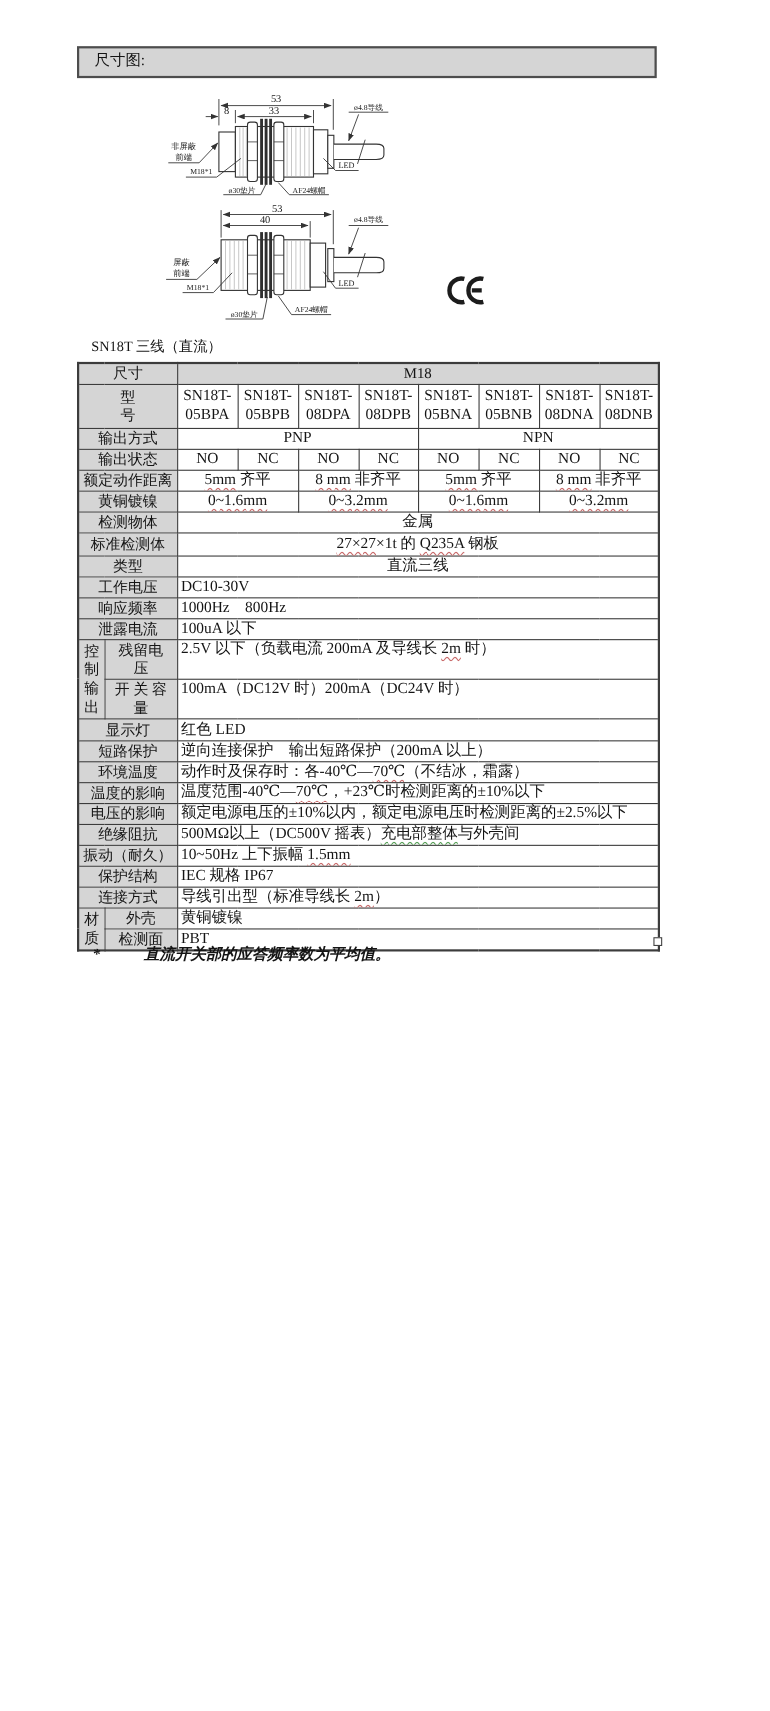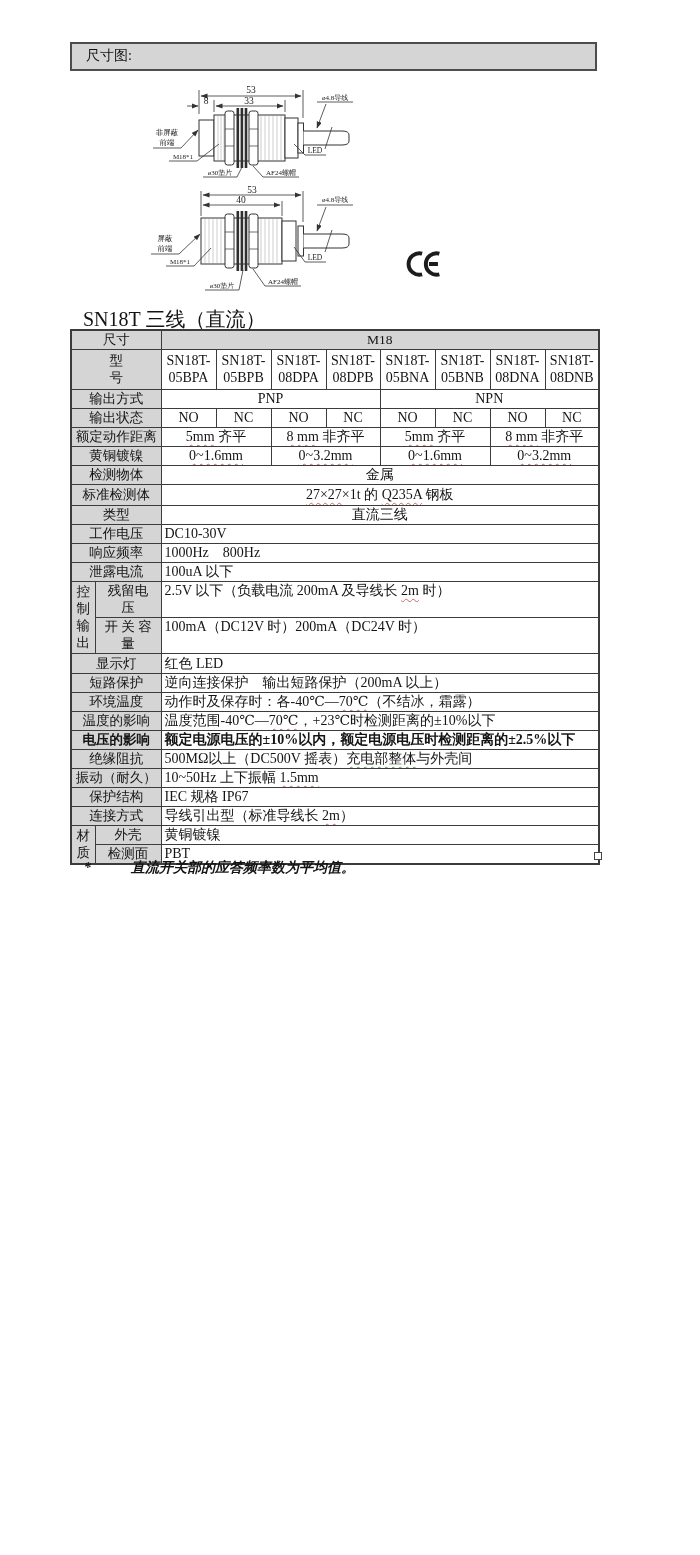--- a/index.html
+++ b/index.html
@@ -21,21 +21,21 @@
   
   #diagram-top  { left:145px; top:82px;  width:320px; height:104px; }
   #diagram-bottom { left:145px; top:186px; width:320px; height:118px; }
   #ce-mark { left:402px; top:248px; width:46px; height:32px; }
   svg text { font-family:"Liberation Serif","DejaVu Serif",serif; fill:#1c1c1c; }
   .dimnum { font-size:9.5px; }
   .lbl    { font-size:7.5px; }
   .lbl-s  { font-size:7px; }
 
   
-  #table-title { left:83px; top:306px; font-size:20px; }
+  #table-title { left:83px; top:306px; font-size:13px; }
   #spec-table {
     position:absolute; left:70px; top:329px; width:528px;
     border-collapse:collapse; table-layout:fixed;
     font-size:14px; border:2px solid #3c3c3c;
   }
   #spec-table td {
     border:1px solid #3c3c3c; padding:0 3px; height:19px;
     line-height:17px; overflow:hidden;
   }
   td.L  { background:#d5d5d5; text-align:center; font-size:13.5px; padding:0 1px; }
@@ -279,21 +279,21 @@
         <td colspan="8" class="V">逆向连接保护　输出短路保护（200mA 以上）</td>
       </tr>
       <tr style="height: 19px;">
         <td colspan="2" class="L">环境温度</td>
         <td colspan="8" class="V">动作时及保存时：各-40℃—<span class="sqr">70℃</span>（不结冰，霜露）</td>
       </tr>
       <tr style="height: 19px;">
         <td colspan="2" class="L">温度的影响</td>
         <td colspan="8" class="V">温度范围-40℃—<span class="sqr">70℃</span>，+23℃时检测距离的±10%以下</td>
       </tr>
-      <tr style="height: 19px; font-weight: bold;">
+      <tr style="height: 19px;">
         <td colspan="2" class="L">电压的影响</td>
         <td colspan="8" class="V">额定电源电压的±10%以内，额定电源电压时检测距离的±2.5%以下</td>
       </tr>
       <tr style="height: 19px;">
         <td colspan="2" class="L">绝缘阻抗</td>
         <td colspan="8" class="V">500MΩ以上（DC500V 摇表）<span class="sqg">充电部整体</span>与外壳间</td>
       </tr>
       <tr style="height: 19px; margin-left: 28px;">
         <td colspan="2" class="L">振动（耐久）</td>
         <td colspan="8" class="V">10~50Hz 上下振幅 <span class="sqr">1.5mm</span></td>

